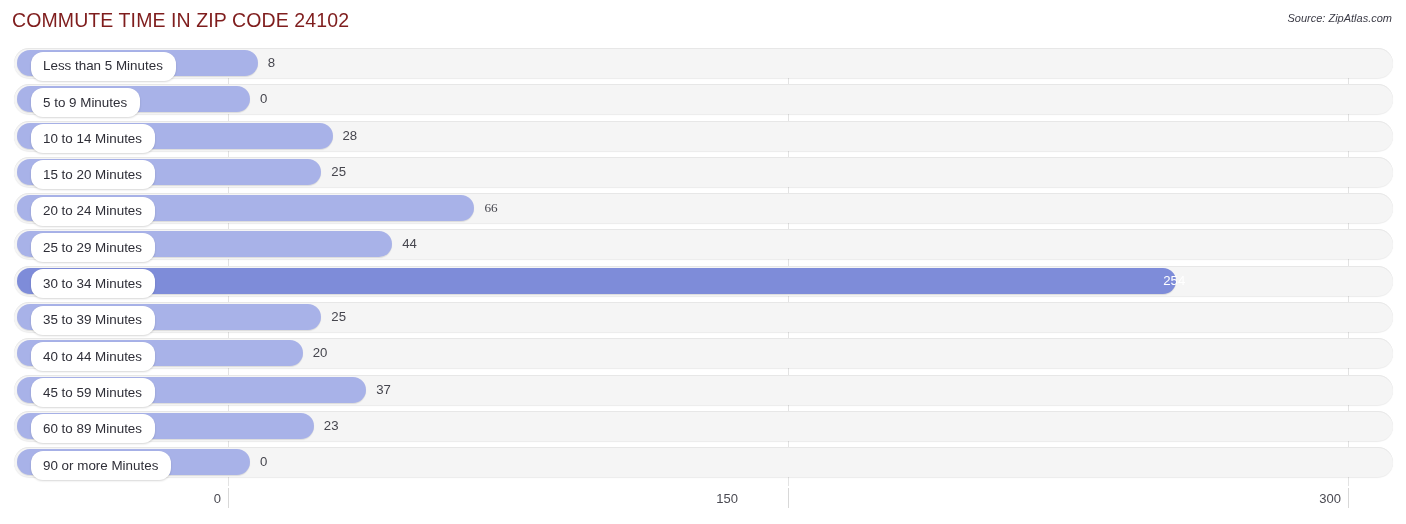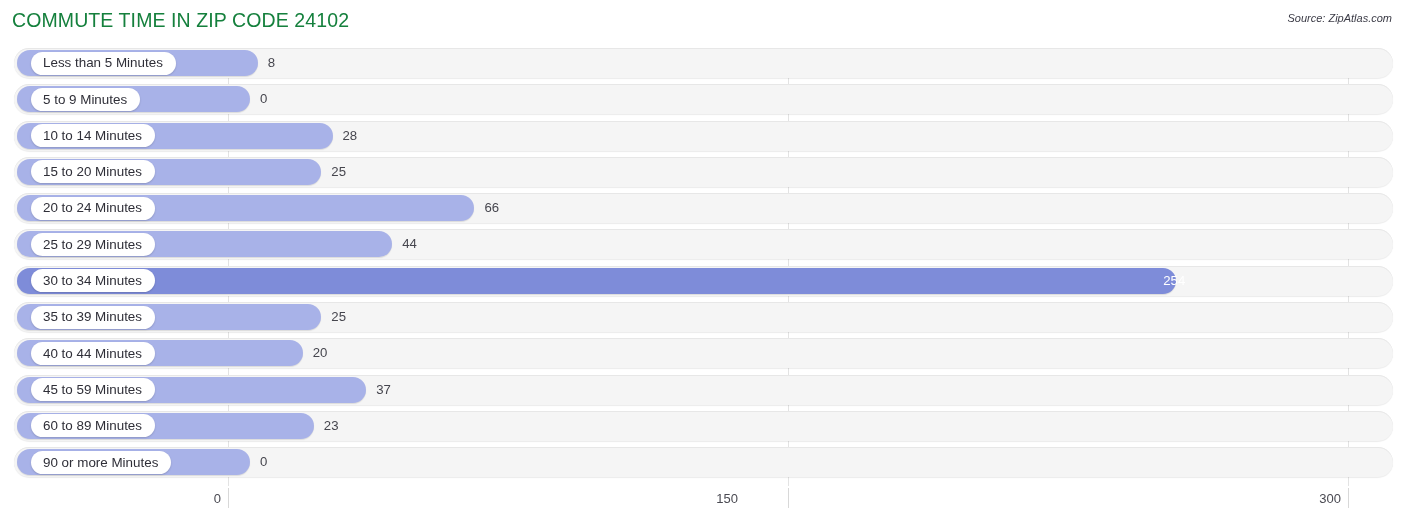--- a/index.html
+++ b/index.html
@@ -21,21 +21,21 @@
     position: absolute;
     top: 0; left: 0; right: 0;
     height: 46px;
   }
   .chart-title {
     position: absolute;
     left: 12px;
     top: 9px;
     font-size: 19.5px;
     letter-spacing: 0.1px;
-    color: #15803d;
+    color: #7f1d1d;
     font-weight: 400;
     white-space: nowrap;
   }
   .source-note {
     position: absolute;
     right: 14px;
     top: 12px;
     font-size: 11px;
     font-style: italic;
     color: #3b3b46;
@@ -105,21 +105,21 @@
   }
   .bar.highlight {
     background: #7e8cd9;
   }
 
   
   .cat-capsule {
     position: absolute;
     left: 31px;
     top: 3.5px;
-    height: 23px;
+    height: 29px;
     background: #ffffff;
     border-radius: 12px;
     display: flex;
     align-items: center;
     padding: 0 13px 0 12px;
     box-shadow: 0 1px 2px rgba(0,0,0,0.16);
     white-space: nowrap;
   }
   .cat-label {
     font-size: 13.4px;
@@ -214,21 +214,21 @@
           <span class="cat-label">15 to 20 Minutes</span>
         </div>
         <div class="val-out" style="left: 331.333px;">25</div>
       </div>
       <div class="row">
         <div class="track"></div>
         <div class="bar" style="width: 457.4px;"></div>
         <div class="cat-capsule">
           <span class="cat-label">20 to 24 Minutes</span>
         </div>
-        <div class="val-out" style="left: 484.4px;">66</div>
+        <div class="val-out" style="left: 484.4px; font-family: Liberation Serif, serif;">66</div>
       </div>
       <div class="row">
         <div class="track"></div>
         <div class="bar" style="width: 375.267px;"></div>
         <div class="cat-capsule">
           <span class="cat-label">25 to 29 Minutes</span>
         </div>
         <div class="val-out" style="left: 402.267px;">44</div>
       </div>
       <div class="row">

